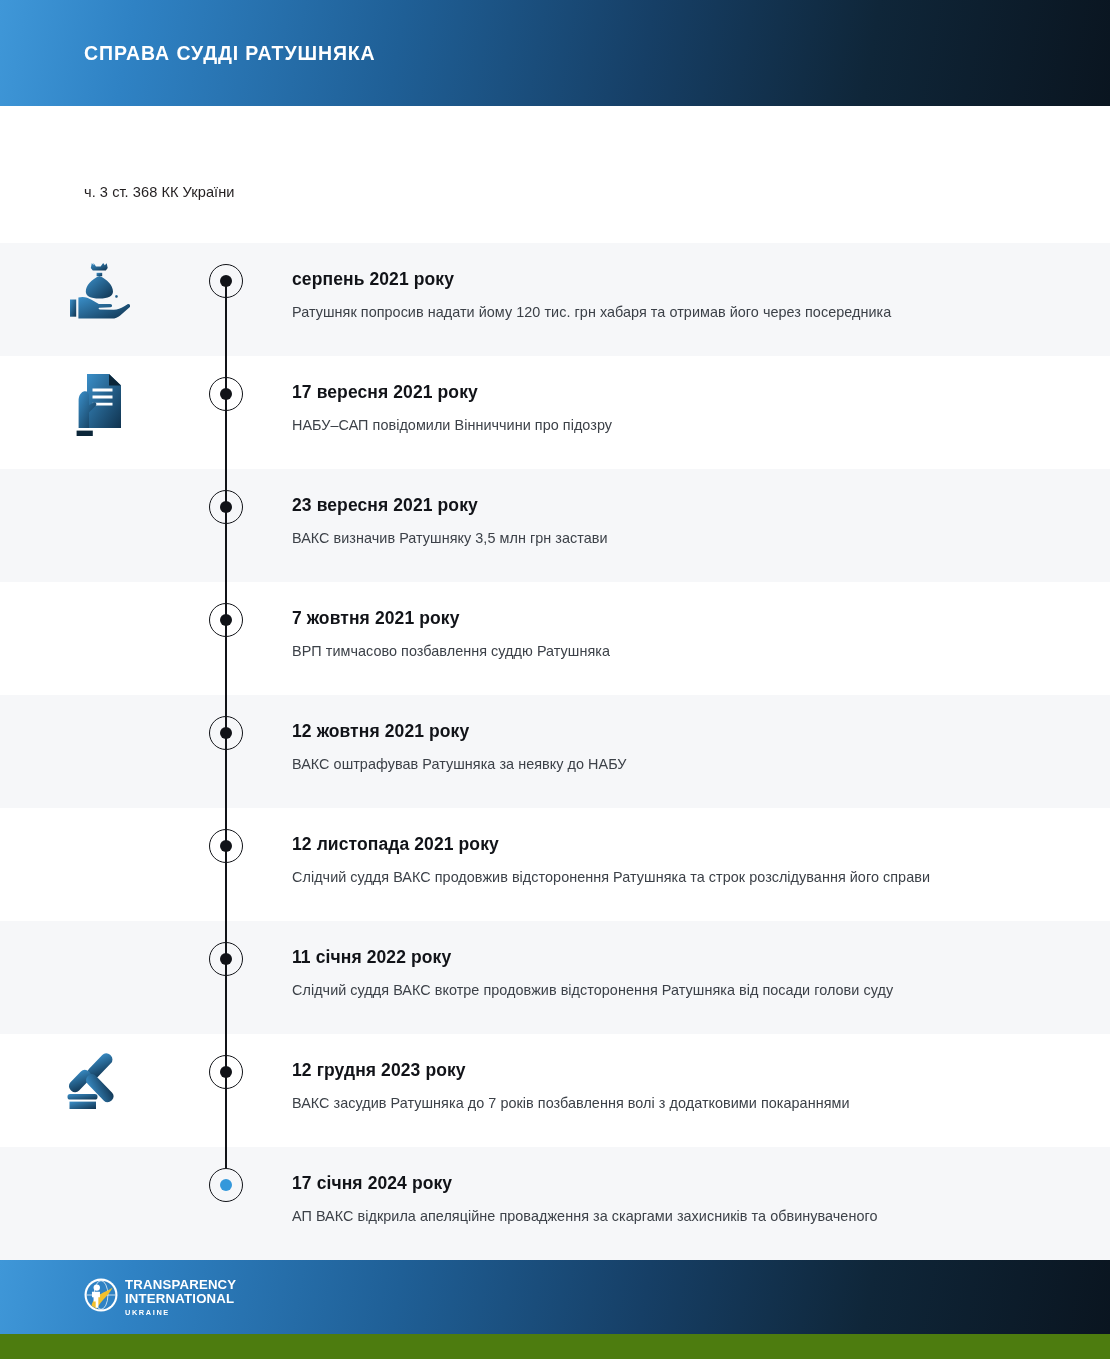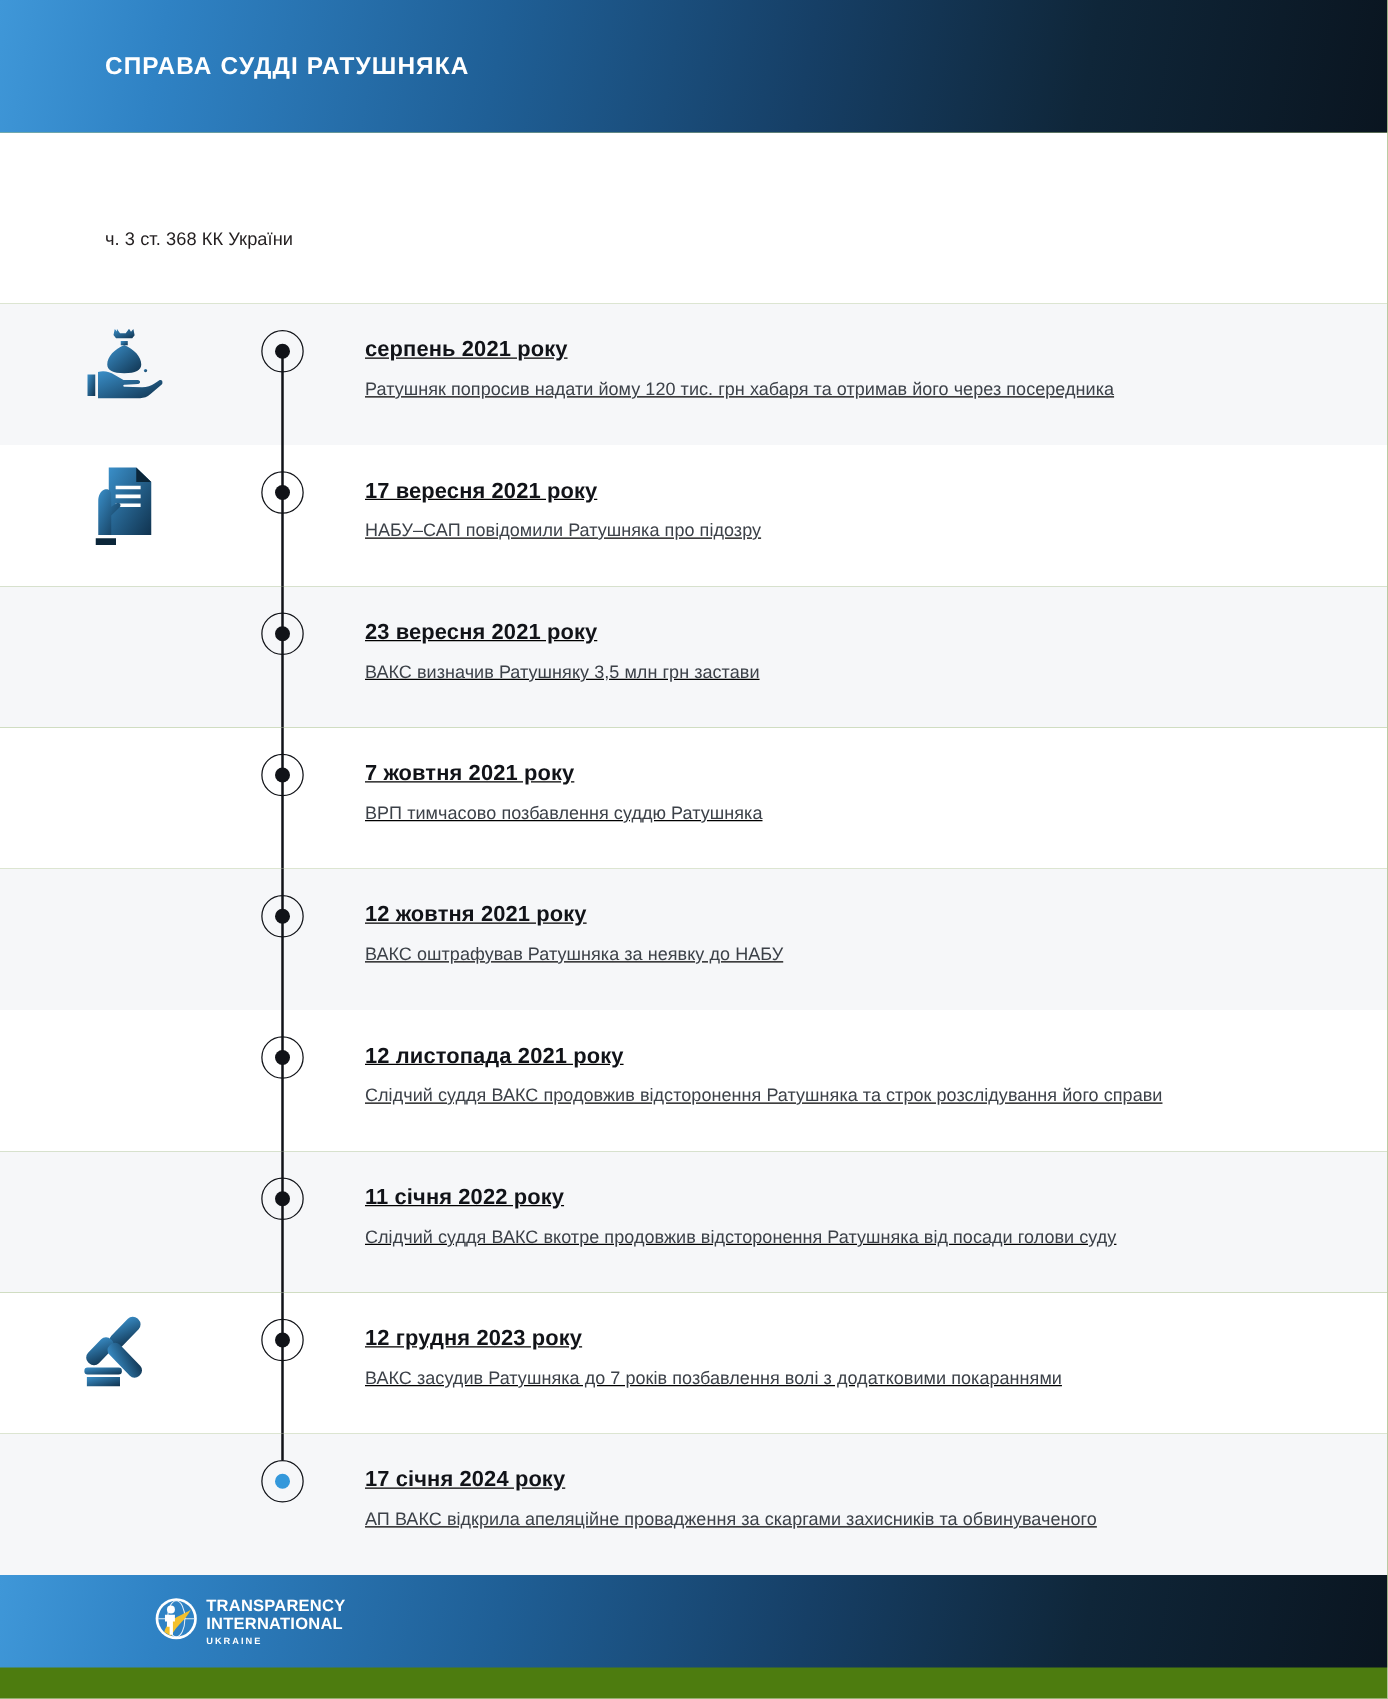--- a/index.html
+++ b/index.html
@@ -58,21 +58,20 @@
   .intro-article {
     font-size: 14.6px;
     color: #231f20;
     margin: 42px 0 0 0;
     letter-spacing: 0.05px;
   }
 
   
   .timeline {
     position: relative;
-    text-decoration: underline;
   }
   .row {
     position: relative;
     display: flex;
     align-items: flex-start;
     box-sizing: border-box;
     min-height: 113px;
   }
   .row.shade { background: #f6f7f9; }
   .row.plain { background: #ffffff; justify-content: space-between; }
@@ -154,21 +153,20 @@
     letter-spacing: 0.05px;
   }
 
   
   .footer {
     height: 74px;
     background: linear-gradient(100deg, #3f97d8 0%, #2f82c4 12%, #1f5f96 36%, #163f66 58%, #0f2639 78%, #0a1520 100%);
     display: flex;
     align-items: center;
     box-sizing: border-box;
-    padding-left: 40px;
   }
   .logo-block {
     margin-left: 84px;
     display: flex;
     align-items: center;
     gap: 7px;
   }
   .logo-words {
     display: flex;
     flex-direction: column;
@@ -253,21 +251,21 @@
           </span>
         </div>
         <div class="marker-cell">
           <div class="rail"></div>
           <div class="marker">
             <span class="core"></span>
           </div>
         </div>
         <div class="content-cell">
           <div class="event-date">17 вересня 2021 року</div>
-          <div class="event-desc">НАБУ–САП повідомили Ратушняка про підозру</div>
+          <div class="event-desc">НАБУ–САП повідомили Вінниччини про підозру</div>
         </div>
       </div>
       <div class="row shade">
         <div class="icon-cell"></div>
         <div class="marker-cell">
           <div class="rail"></div>
           <div class="marker">
             <span class="core"></span>
           </div>
         </div>

